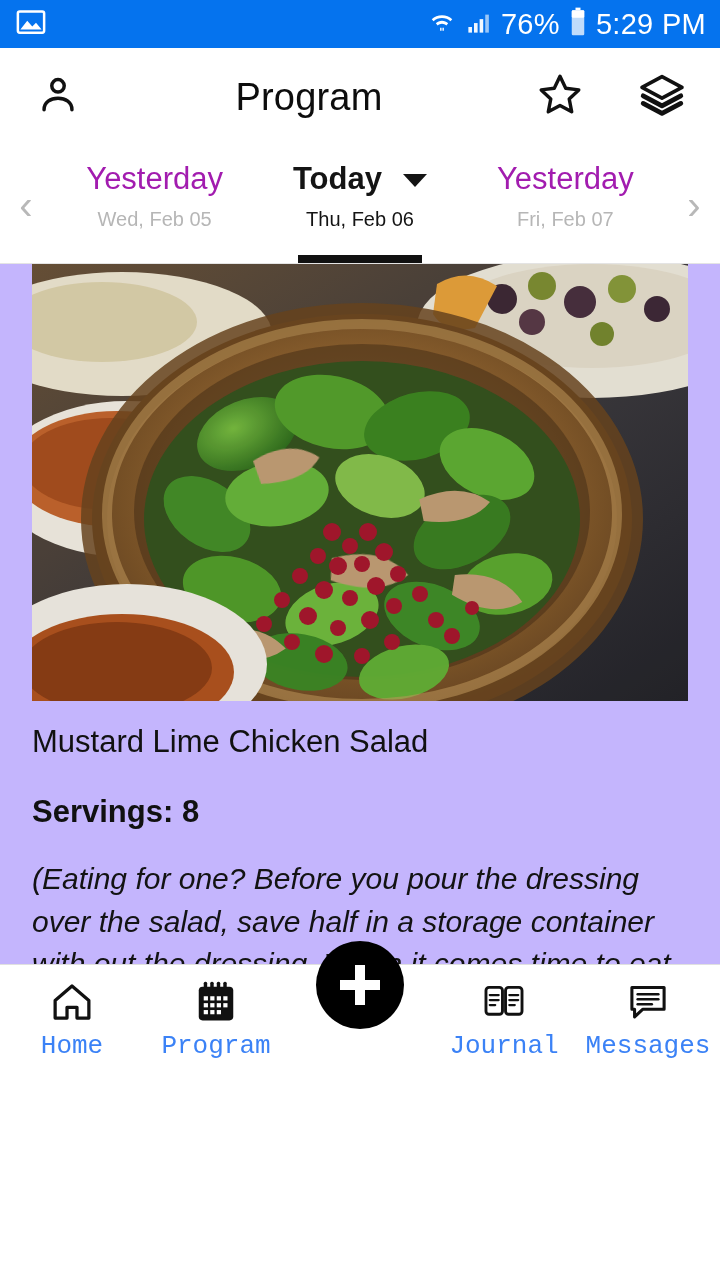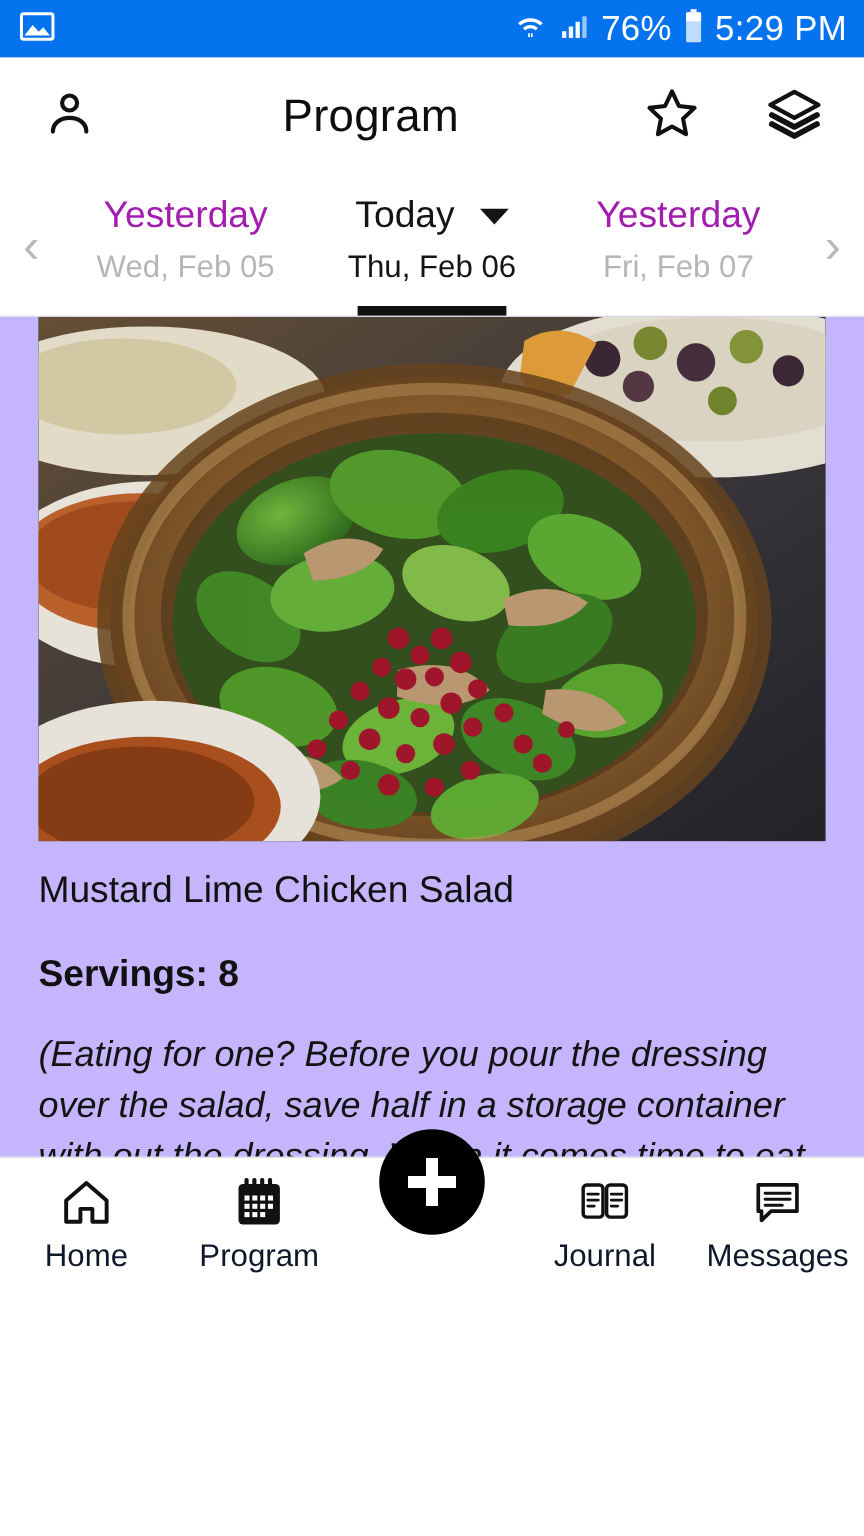--- a/index.html
+++ b/index.html
@@ -102,27 +102,27 @@
   .day-label {
     font-size: 31px;
     color: #a21caf;
     font-weight: 400;
     line-height: 1.25;
     display: flex;
     align-items: center;
     gap: 11px;
   }
   .day-sub {
-    font-size: 26px;
+    font-size: 20px;
     color: #b6b6b6;
     font-weight: 400;
     margin-top: 8px;
     line-height: 1.2;
   }
-  .day.active .day-label { color: #141414; font-weight: 400; gap: 21px; }
+  .day.active .day-label { color: #141414; font-weight: 700; gap: 21px; }
   .day.active .day-sub { color: #141414; font-weight: 500; }
   .caret {
     width: 0; height: 0;
     border-left: 12px solid transparent;
     border-right: 12px solid transparent;
     border-top: 13px solid #141414;
     display: inline-block;
     margin-top: 3px;
   }
   .day-underline {
@@ -211,22 +211,23 @@
   .nav-item {
     flex: 1;
     display: flex;
     flex-direction: column;
     align-items: center;
     gap: 8px;
   }
   .nav-item.spacer { visibility: hidden; }
   .nav-label {
     font-size: 26px;
-    color: #0f172a;
+    color: #3b82f6;
     line-height: 1;
+    font-family: Liberation Mono, monospace;
   }
   .nav-icon { height: 46px; display: flex; align-items: center; justify-content: center; }
   .fab {
     position: absolute;
     left: 50%;
     top: -24px;
     transform: translateX(-50%);
     width: 88px; height: 88px;
     border-radius: 50%;
     background: #000000;

